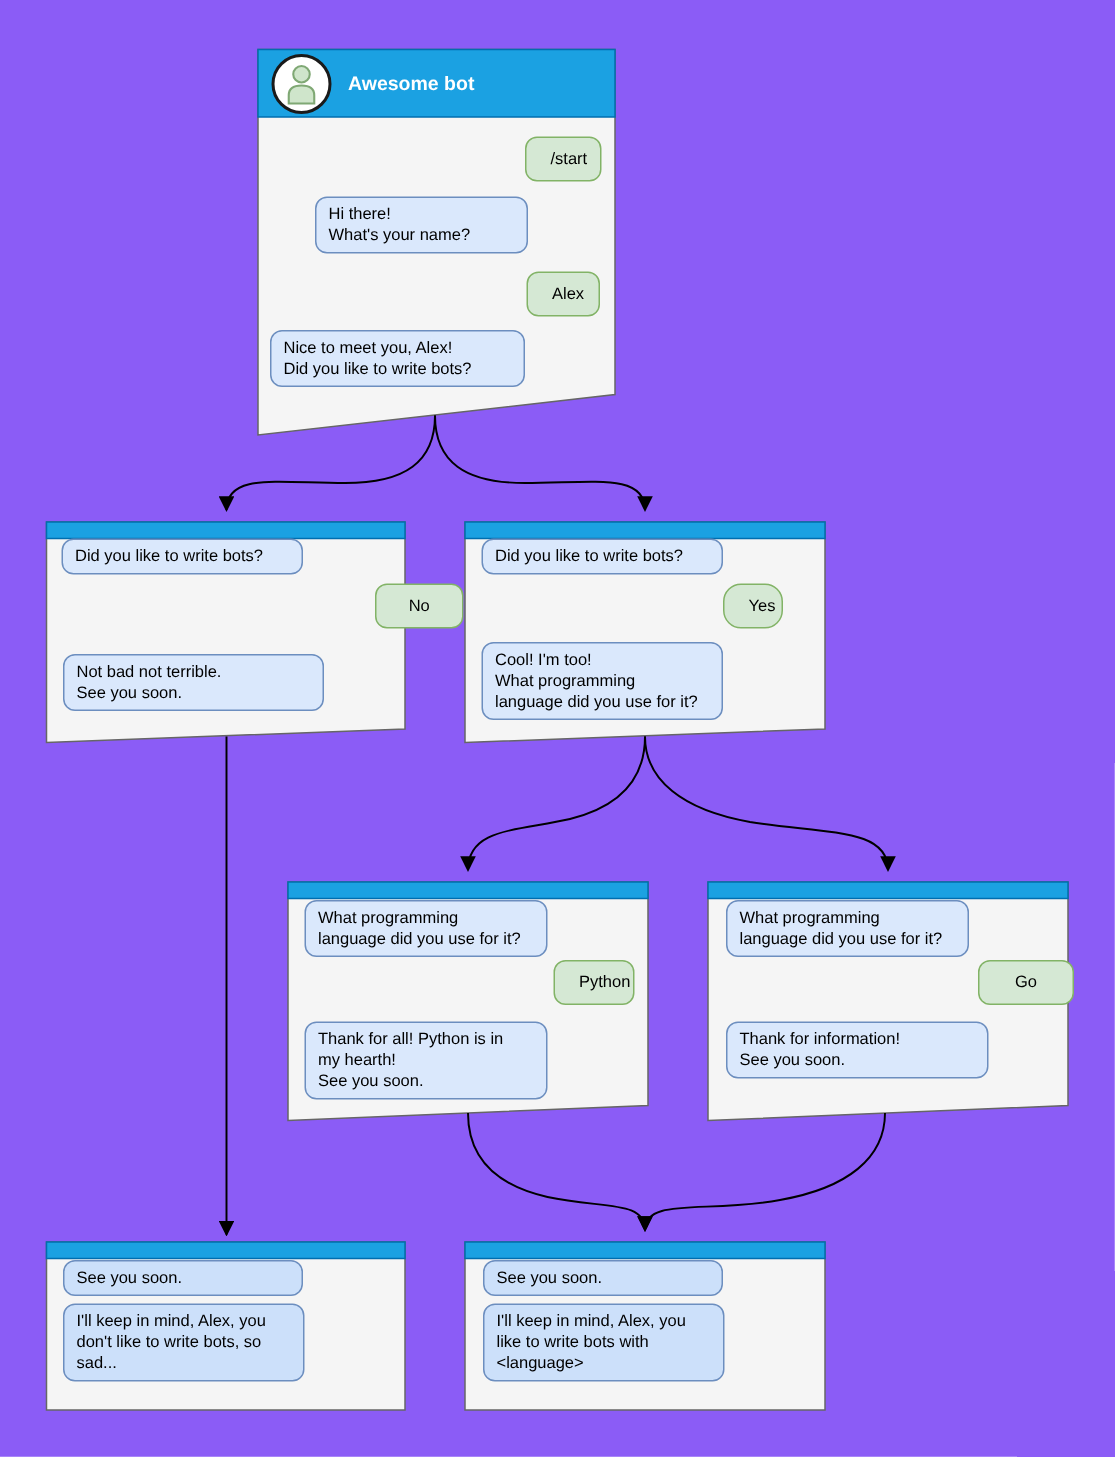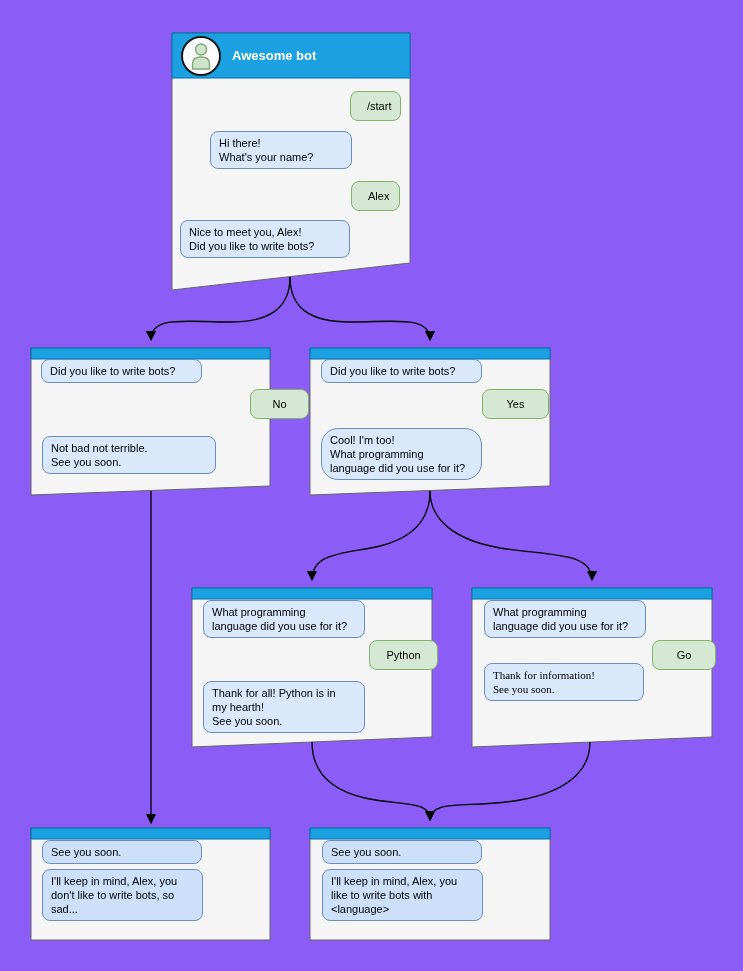--- a/index.html
+++ b/index.html
@@ -77,36 +77,36 @@
   <div class="bubble user" style="left:351px; top:181px; width:49px;">Alex</div>
   <div class="bubble bot" style="left:180px; top:220px; width:170px;">Nice to meet you, Alex!
 Did you like to write bots?</div>
 
   <div class="bubble bot" style="left:41px;  top:359px; width:161px;">Did you like to write bots?</div>
   <div class="bubble user" style="left:202px; top:389px; width:59px;margin-left:48px;">No</div>
   <div class="bubble bot" style="left:42px;  top:436px; width:174px;">Not bad not terrible.
 See you soon.</div>
 
   <div class="bubble bot" style="left:321px; top:359px; width:161px;">Did you like to write bots?</div>
-  <div class="bubble user" style="left:482px; top:389px; width:67px;">Yes</div>
-  <div class="bubble bot" style="left:321px; top:428px; width:161px;border-radius:17px;">Cool! I'm too!
+  <div class="bubble user" style="left:482px; top:389px; width:40px;border-radius:12px;">Yes</div>
+  <div class="bubble bot" style="left:321px; top:428px; width:161px;">Cool! I'm too!
 What programming
 language did you use for it?</div>
 
   <div class="bubble bot" style="left:203px; top:600px; width:162px;">What programming
 language did you use for it?</div>
-  <div class="bubble user" style="left:369px; top:640px; width:69px;">Python</div>
+  <div class="bubble user" style="left:369px; top:640px; width:54px;">Python</div>
   <div class="bubble bot" style="left:203px; top:681px; width:162px;">Thank for all! Python is in
 my hearth!
 See you soon.</div>
 
   <div class="bubble bot" style="left:484px; top:600px; width:162px;">What programming
 language did you use for it?</div>
   <div class="bubble user" style="left:652px; top:640px; width:64px;">Go</div>
-  <div class="bubble bot" style="left:484px; top:663px; width:160px;font-family:Liberation Serif, serif;">Thank for information!
+  <div class="bubble bot" style="left:484px; top:681px; width:175px;">Thank for information!
 See you soon.</div>
 
   <div class="bubble deep" style="left:42px;  top:840px; width:160px;">See you soon.</div>
   <div class="bubble deep" style="left:42px;  top:869px; width:161px;">I'll keep in mind, Alex, you
 don't like to write bots, so
 sad...</div>
 
   <div class="bubble deep" style="left:322px; top:840px; width:160px;">See you soon.</div>
   <div class="bubble deep" style="left:322px; top:869px; width:161px;">I'll keep in mind, Alex, you
 like to write bots with

